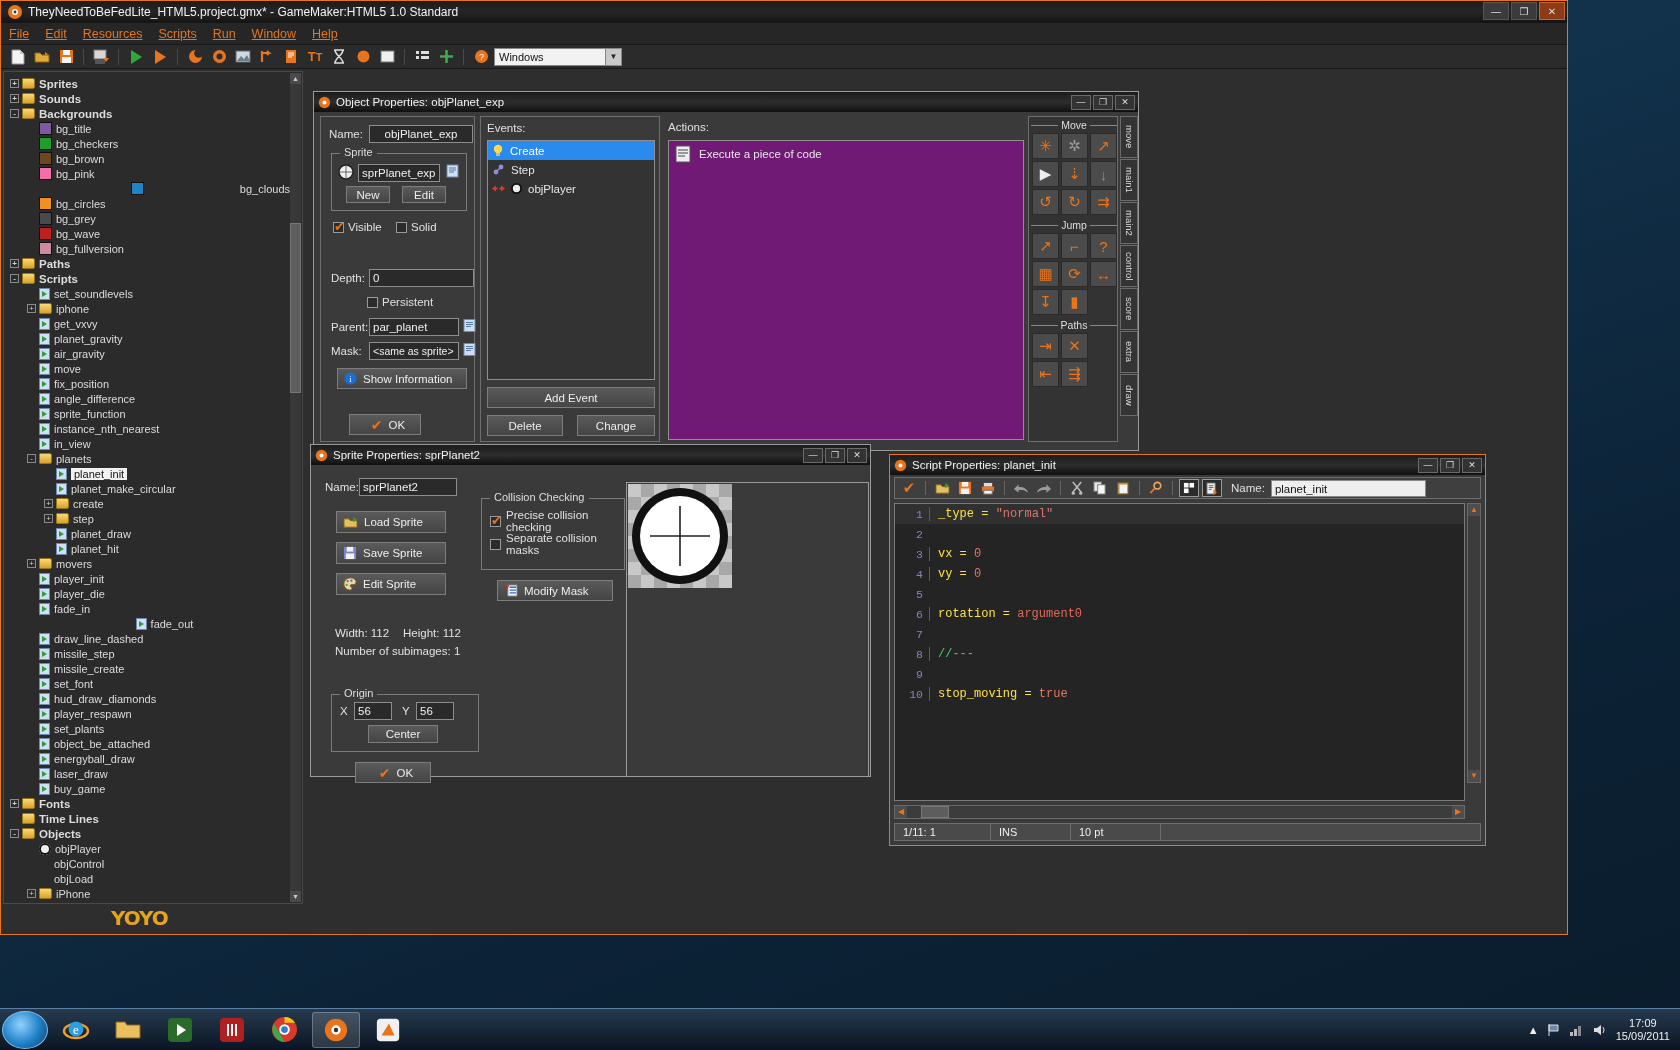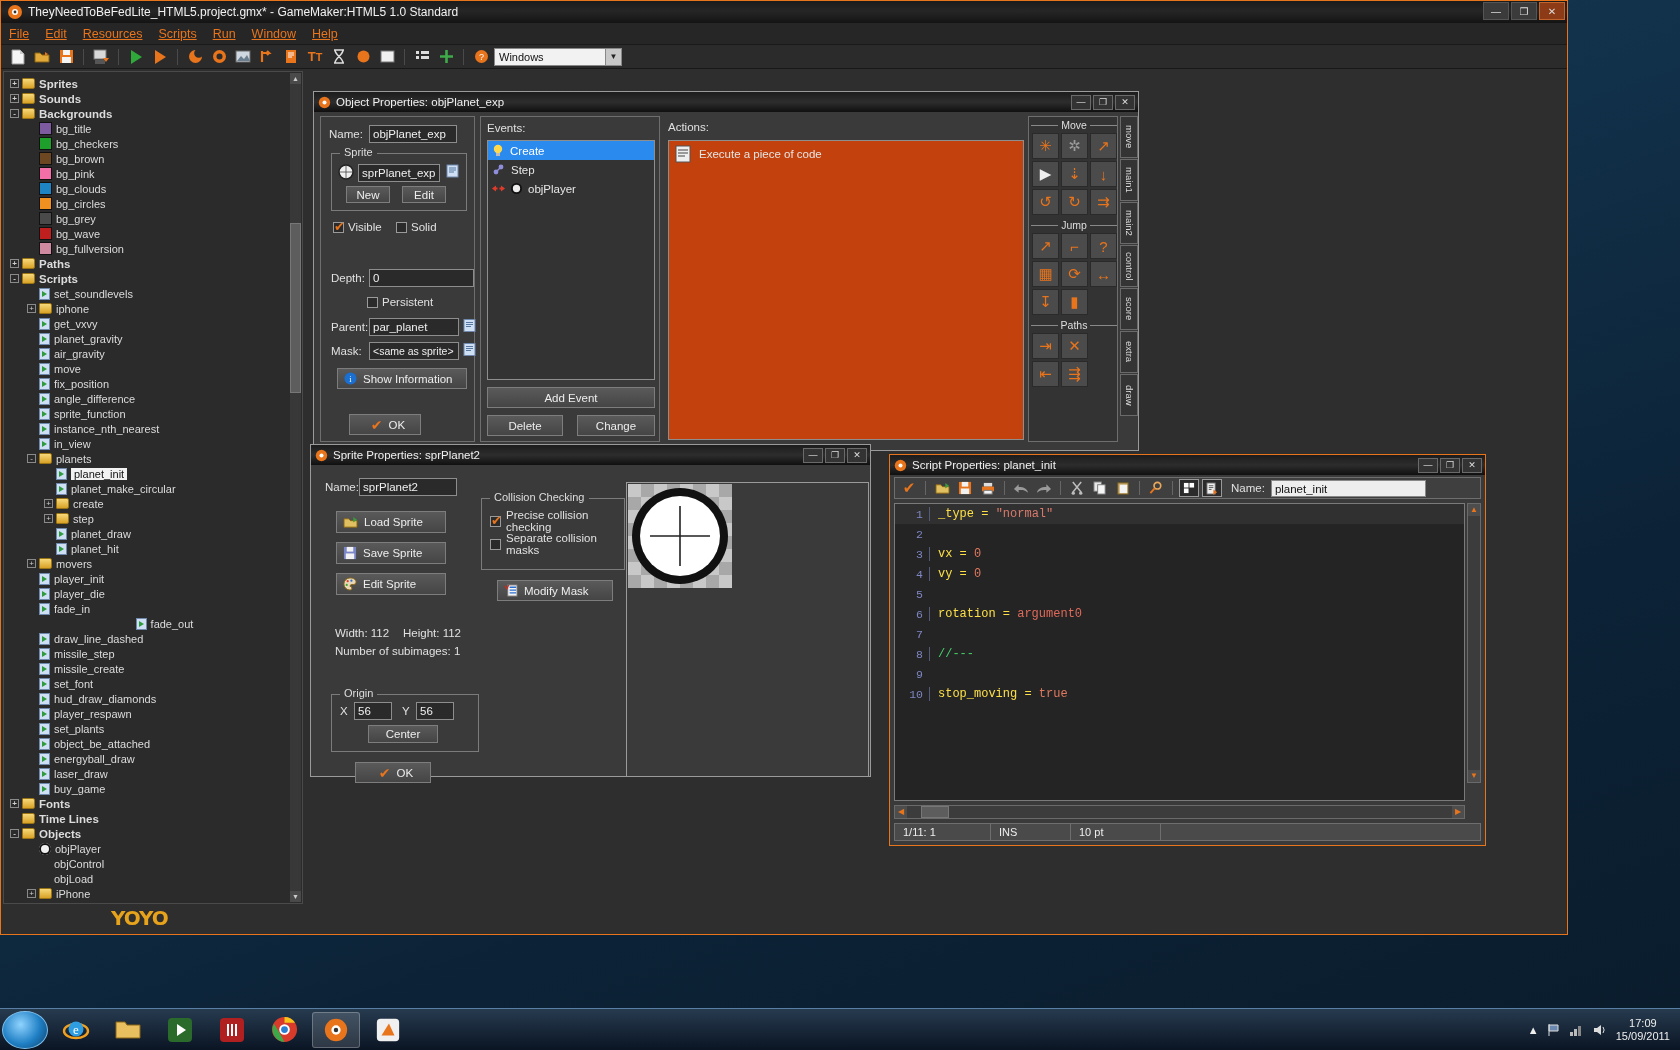--- a/index.html
+++ b/index.html
@@ -342,21 +342,21 @@
         <div class="trow" style="padding-left: 23px;">
           <span class="exp blank"></span>
           <span class="swatch" style="background: rgb(109, 70, 34);"></span>
           <span>bg_brown</span>
         </div>
         <div class="trow" style="padding-left: 23px;">
           <span class="exp blank"></span>
           <span class="swatch" style="background: rgb(244, 111, 168);"></span>
           <span>bg_pink</span>
         </div>
-        <div class="trow" style="padding-left: 23px;">
+        <div class="trow" style="padding-left: 23px; justify-content: space-between;">
           <span class="exp blank"></span>
           <span class="swatch" style="background: rgb(31, 132, 196);"></span>
           <span>bg_clouds</span>
         </div>
         <div class="trow" style="padding-left: 23px;">
           <span class="exp blank"></span>
           <span class="swatch" style="background: rgb(240, 144, 32);"></span>
           <span>bg_circles</span>
         </div>
         <div class="trow" style="padding-left: 23px;">
@@ -612,21 +612,21 @@
       <div class="capbtns">
         <div class="capbtn">—</div>
         <div class="capbtn">❐</div>
         <div class="capbtn">✕</div>
       </div>
     </div>
     <div class="cbody">
 
       <div class="panel" style="left:6px; top:4px; width:155px; height:326px;">
         <div class="lbl" style="position:absolute;left:8px;top:11px;">Name:</div>
-        <div class="inp" style="position:absolute;left:48px;top:8px;width:88px;">objPlanet_exp</div>
+        <div class="inp" style="position:absolute;left:48px;top:8px;width:104px;text-align:center;">objPlanet_exp</div>
 
         <div class="grp" style="left:10px; top:36px; width:136px; height:58px;">
           <span class="gt">Sprite</span>
           <svg style="position:absolute;left:6px;top:10px" width="16" height="16" viewBox="0 0 16 16">
             <circle cx="8" cy="8" r="7" fill="#f0f0f0" stroke="#222" stroke-width="1.5"></circle>
             <path d="M8 2v12M2 8h12" stroke="#444" stroke-width=".8"></path>
             </svg>
           <div class="inp" style="position:absolute;left:26px;top:10px;width:82px;">sprPlanet_exp</div>
           <svg style="position:absolute;right:6px;top:10px" width="14" height="15" viewBox="0 0 14 15">
             <rect x="1" y="1" width="11" height="12" fill="#cfe0f5" stroke="#6f89ad"></rect>
@@ -710,21 +710,21 @@
             <span>objPlayer</span>
           </div>
         </div>
         <div class="btn" style="position:absolute;left:6px;top:270px;width:168px;height:21px;">Add Event</div>
         <div class="btn" style="position:absolute;left:6px;top:298px;width:76px;height:21px;">Delete</div>
         <div class="btn" style="position:absolute;left:96px;top:298px;width:78px;height:21px;">Change</div>
       </div>
 
       <div style="position:absolute;left:352px;top:4px;width:360px;height:326px;">
         <div class="lbl" style="position:absolute;left:2px;top:5px;">Actions:</div>
-        <div class="lst" style="left:2px; top:24px; width:356px; height:300px; background:#c2410c;">
+        <div class="lst" style="left:2px; top:24px; width:356px; height:300px; background:#701a75;">
           <div class="lrow" style="height:26px;gap:8px;padding-left:6px;">
             <svg width="16" height="18" viewBox="0 0 16 18">
               <rect x="1" y="1" width="14" height="16" fill="#eee" stroke="#555"></rect>
               <path d="M3 5h10M3 8h10M3 11h7" stroke="#444"></path>
               </svg>
             <span>Execute a piece of code</span>
           </div>
         </div>
       </div>
 

